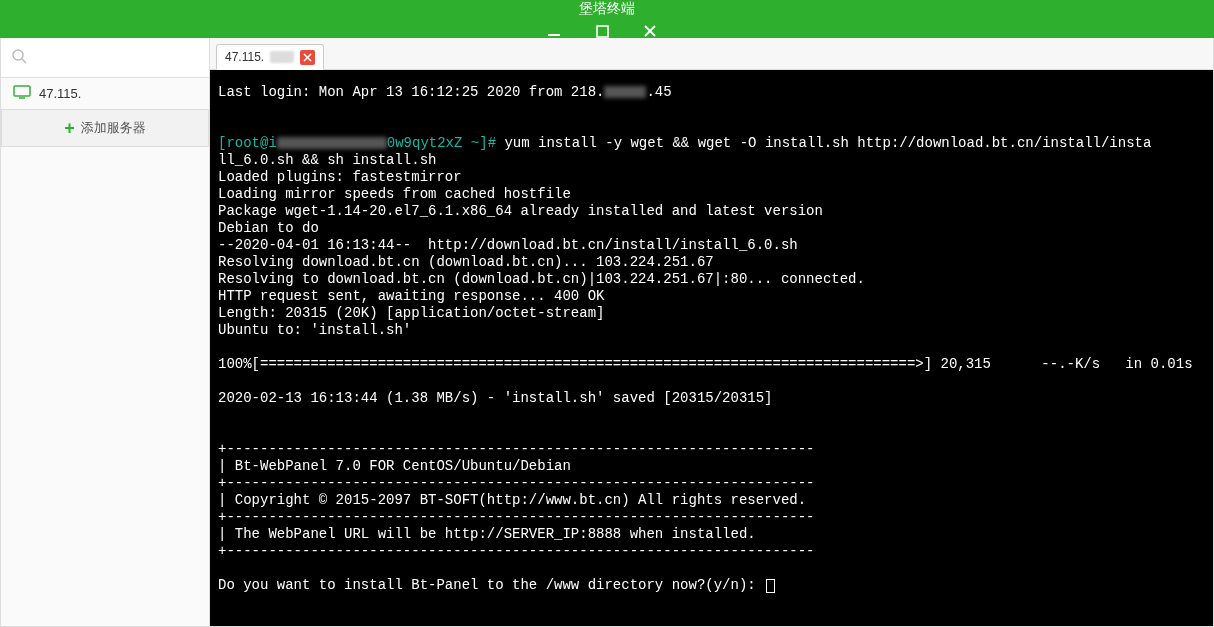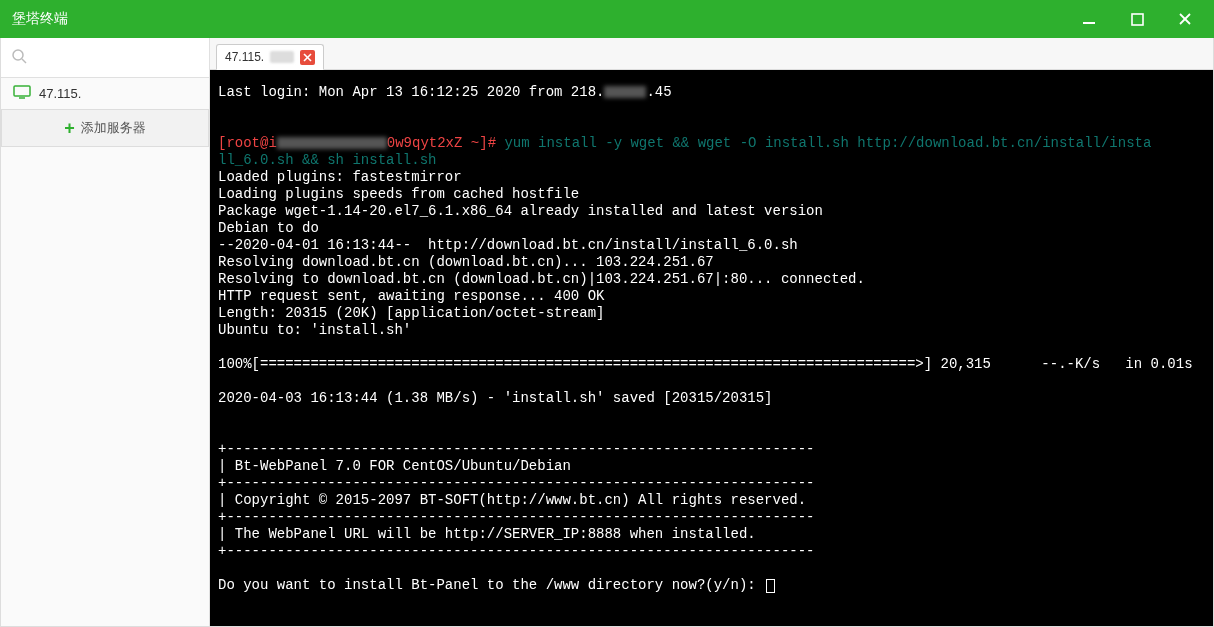--- a/index.html
+++ b/index.html
@@ -16,20 +16,21 @@
 
 
 .titlebar {
   height: 38px;
   background: #2eb02e;
   color: #fff;
   display: flex;
   align-items: center;
   padding: 0 12px;
   justify-content: space-between;
+  flex-direction: column;
 }
 .titlebar-title { font-size: 14px; }
 .win-controls { display: flex; align-items: center; gap: 34px; padding-right: 10px; }
 .win-btn { width: 14px; height: 14px; display: flex; align-items: center; justify-content: center; cursor: pointer; }
 .win-btn svg { display: block; }
 
 
 .main { flex: 1; display: flex; min-height: 0; border: 1px solid #ddd; border-top: none; }
 
 
@@ -120,22 +121,22 @@
   flex: 1;
   background: #000;
   color: #fff;
   font-family: "Consolas","Courier New",monospace;
   font-size: 14px;
   line-height: 17px;
   padding: 14px 8px 8px 8px;
   white-space: pre;
   overflow: hidden;
 }
-.t-yellow { color: #0f766e; }
-.t-green  { color: #ef4444; }
+.t-yellow { color: #ffffff; }
+.t-green  { color: #14b8a6; }
 .term-blur {
   display:inline-block; width:110px; height:12px;
   background:#555; filter:blur(2px); vertical-align:middle;
 }
 .term-blur-sm {
   display:inline-block; width:42px; height:12px;
   background:#555; filter:blur(2px); vertical-align:middle;
 }
 .cursor-box {
   display:inline-block; width:9px; height:14px;
@@ -207,33 +208,33 @@
         </span>
       </div>
     </div>
 
     <div class="terminal"><span>Last login: Mon Apr 13 16:12:25 2020 from 218.</span><span class="term-blur-sm"></span><span>.45</span>
 
 
 <span class="t-green">[root@i</span><span class="term-blur"></span><span class="t-green">0w9qyt2xZ ~]# </span><span class="t-yellow">yum install -y wget &amp;&amp; wget -O install.sh http://download.bt.cn/install/insta</span>
 <span class="t-yellow">ll_6.0.sh &amp;&amp; sh install.sh</span>
 <span>Loaded plugins: fastestmirror</span>
-<span>Loading plugins speeds from cached hostfile</span>
+<span>Loading mirror speeds from cached hostfile</span>
 <span>Package wget-1.14-20.el7_6.1.x86_64 already installed and latest version</span>
 <span>Debian to do</span>
 <span>--2020-04-01 16:13:44--  http://download.bt.cn/install/install_6.0.sh</span>
 <span>Resolving download.bt.cn (download.bt.cn)... 103.224.251.67</span>
 <span>Resolving to download.bt.cn (download.bt.cn)|103.224.251.67|:80... connected.</span>
 <span>HTTP request sent, awaiting response... 400 OK</span>
 <span>Length: 20315 (20K) [application/octet-stream]</span>
 <span>Ubuntu to: 'install.sh'</span>
 
 <span>100%[==============================================================================&gt;] 20,315      --.-K/s   in 0.01s</span>
 
-<span>2020-04-03 16:13:44 (1.38 MB/s) - 'install.sh' saved [20315/20315]</span>
+<span>2020-02-13 16:13:44 (1.38 MB/s) - 'install.sh' saved [20315/20315]</span>
 
 
 <span>+----------------------------------------------------------------------</span>
 <span>| Bt-WebPanel 7.0 FOR CentOS/Ubuntu/Debian</span>
 <span>+----------------------------------------------------------------------</span>
 <span>| Copyright © 2015-2097 BT-SOFT(http://www.bt.cn) All rights reserved.</span>
 <span>+----------------------------------------------------------------------</span>
 <span>| The WebPanel URL will be http://SERVER_IP:8888 when installed.</span>
 <span>+----------------------------------------------------------------------</span>
 

